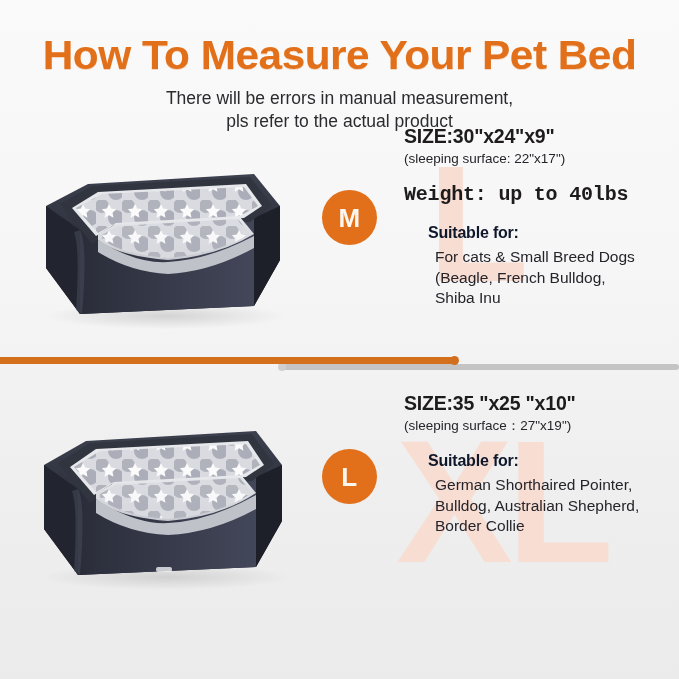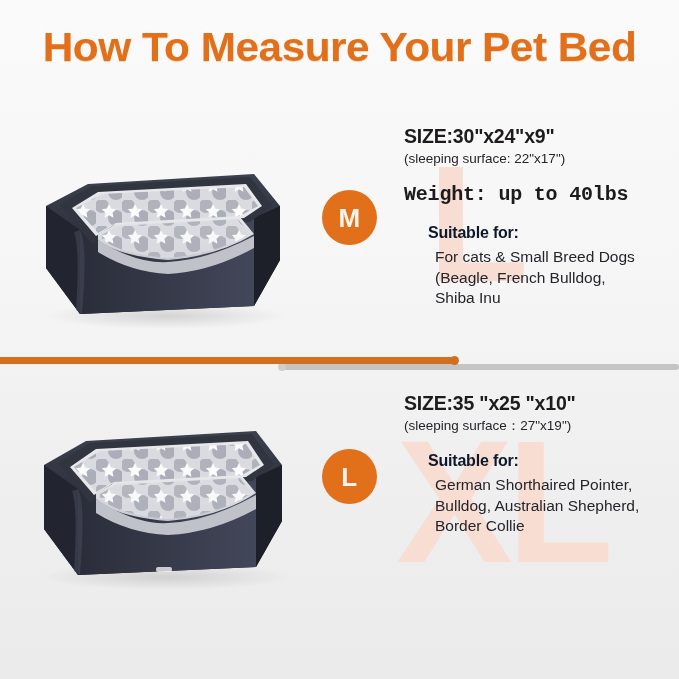--- a/index.html
+++ b/index.html
@@ -10,21 +10,21 @@
   }
 
   body {
     position:relative;
     background:linear-gradient(180deg,#fafafa 0%,#f6f6f6 38%,#efefef 70%,#ebebeb 100%);
     overflow:hidden;
     color:#221f1f;
   }
 
   
-  #header { position:absolute; left:0; top:8px; width:679px; }
+  #header { position:absolute; left:0; top:16px; width:679px; }
 
   #main-title {
     text-align:center;
     color:#e2701a;
     font-size:40px;
     font-weight:bold;
     letter-spacing:-0.5px;
     line-height:1;
     margin-top:19px;
     transform:scaleX(1.06);
@@ -150,20 +150,24 @@
     position:absolute; left:450px; top:1px;
     width:9px; height:9px; border-radius:50%;
     background:#cf6f1f;
   }
 </style>
 </head>
 <body>
 
 <div id="header">
   <div id="main-title">How To Measure Your Pet Bed</div>
+  <div id="subtitle">
+    <div>There will be errors in manual measurement,</div>
+    <div>pls refer to the actual product</div>
+  </div>
 </div>
 
 <div class="watermark" id="watermark-l">L</div>
 <div class="watermark" id="watermark-xl">XL</div>
 
 <div class="size-section" id="section-m">
 
   <svg class="bed-photo" viewBox="0 0 285 190">
     <defs>
       <linearGradient id="navyA" x1="0" y1="0" x2="0" y2="1">

